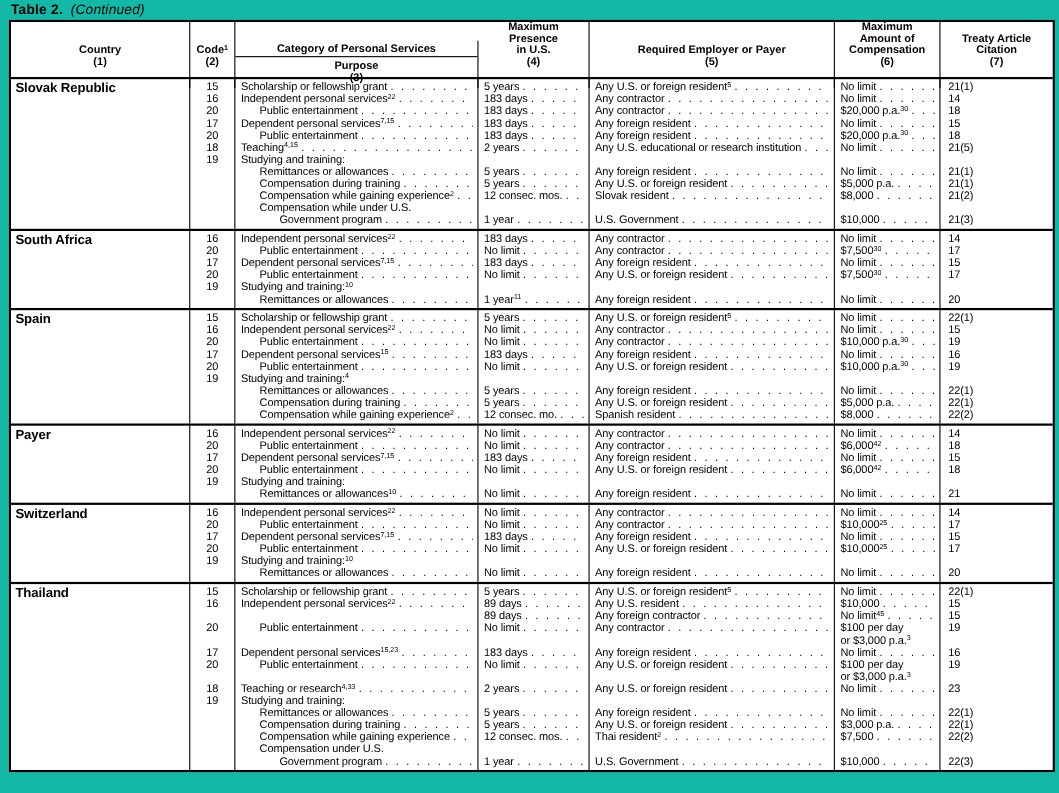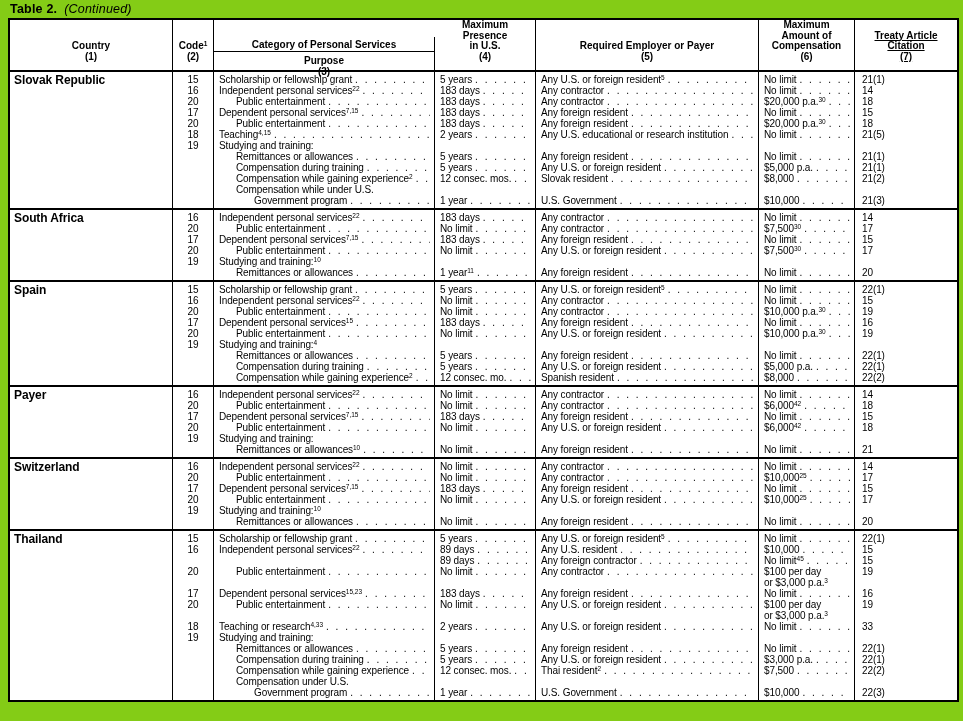--- a/index.html
+++ b/index.html
@@ -1,27 +1,27 @@
 <!DOCTYPE html>
 <html><head>
 <meta charset="utf-8">
 <style>
   html,body{margin:0;padding:0;background:#fff;}
-  .page{position:relative;width:963px;height:721px;background:#84cc16;overflow:hidden;
+  .page{position:relative;width:963px;height:721px;background:#14b8a6;overflow:hidden;
         font-family:"Liberation Sans","DejaVu Sans",sans-serif;color:#000;}
   .title{position:absolute;left:10px;top:2px;font-size:12.5px;letter-spacing:.2px;}
   .title .b{font-weight:bold;}
   .title .i{font-style:italic;margin-left:7px;}
   .table{position:absolute;left:8px;top:18px;width:947px;border:2px solid #000;background:#fff;}
   .thead{display:grid;grid-template-columns:163px 41px 221px 101px 223px 96px 1fr;
          border-bottom:2.5px solid #000;height:50px;}
   .hc{border-right:1.5px solid #000;display:flex;flex-direction:column;align-items:center;
       justify-content:flex-end;padding-bottom:18px;font-weight:bold;font-size:10px;
       line-height:10.5px;text-align:center;box-sizing:border-box;}
-  .hc:last-child{border-right:none;text-decoration:underline;}
+  .hc:last-child{border-right:none;}
   .hc.c3{padding:0;justify-content:space-between;margin-top:17px;}
   .cat-top{width:100%;height:15px;border-bottom:1.5px solid #000;display:flex;align-items:center;
            justify-content:center;box-sizing:border-box;padding-top:2px;}
   .cat-bottom{flex:1;width:100%;display:flex;flex-direction:column;align-items:center;
               justify-content:flex-end;padding-bottom:3px;box-sizing:border-box;}
   .section{display:grid;grid-template-columns:163px 41px 221px 101px 223px 96px 1fr;}
   .section + .section{border-top:2px solid #000;}
   .col{border-right:1.5px solid #000;box-sizing:border-box;padding:2px 0 2px 0;min-width:0;overflow:hidden;}
   .col:last-child{border-right:none;}
   .country{font-weight:bold;font-size:12px;line-height:11px;padding:1px 2px 0 4px;letter-spacing:-.1px;}
@@ -1302,21 +1302,21 @@
             <div class="line">
               <span class="txt">16</span>
             </div>
             <div class="line">
               <span class="txt">19</span>
             </div>
             <div class="line">
               <span class="txt"></span>
             </div>
             <div class="line">
-              <span class="txt">33</span>
+              <span class="txt">23</span>
             </div>
             <div class="line">
               <span class="txt"></span>
             </div>
             <div class="line">
               <span class="txt">22(1)</span>
             </div>
             <div class="line">
               <span class="txt">22(1)</span>
             </div>

